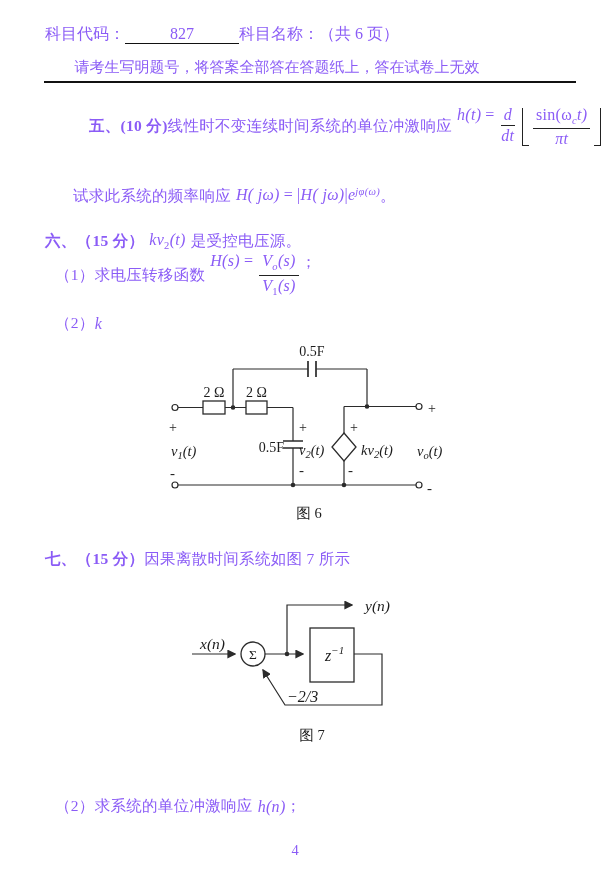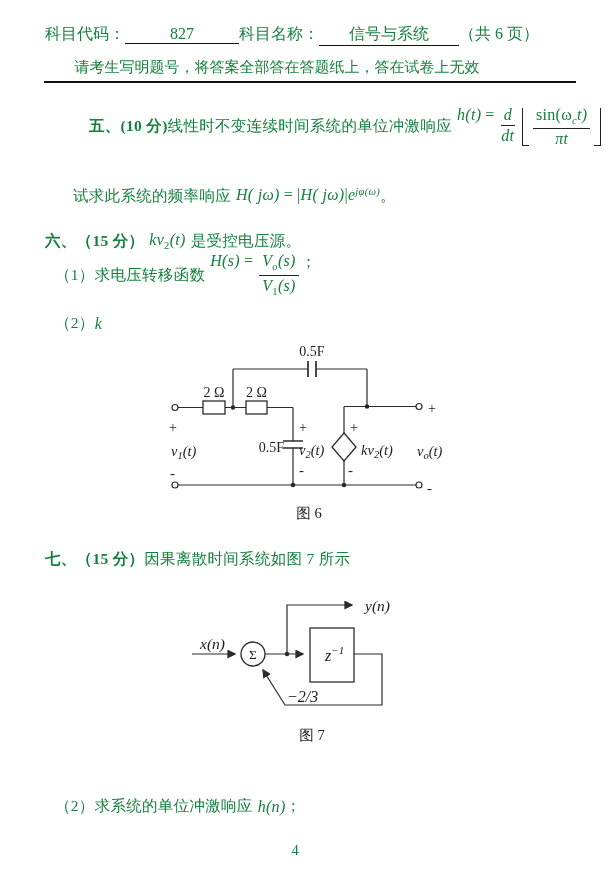--- a/index.html
+++ b/index.html
@@ -1,20 +1,20 @@
 <!DOCTYPE html>
 <html><head>
 <meta charset="utf-8">
 <style>
   html,body{margin:0;padding:0;background:#e9e9e9;}
   .page{
     position:relative; width:608px; height:890px; margin:0 auto;
     background:#ffffff; overflow:hidden;
     font-family:"Liberation Serif","DejaVu Serif",serif;
-    color:#15803d;
+    color:#8b5cf6;
   }
   .abs{position:absolute; white-space:nowrap;}
   .cn{font-size:15.5px; letter-spacing:0.3px;}
   .bold{font-weight:bold;}
   .row{display:flex; align-items:center;}
   
   .hline1{top:24px; left:45px; width:540px; font-size:16px; display:flex; align-items:baseline;}
   .uline{display:inline-block; text-align:center; border-bottom:1.4px solid #111; padding:0 8px;}
   .u-code{min-width:98px;}
   .u-name{min-width:124px;}
@@ -45,21 +45,20 @@
 </style>
 </head>
 <body>
 
 <div class="page">
 
   <div class="abs hline1">
     <span>科目代码：</span>
     <span class="uline u-code">827</span>
     <span>科目名称：</span>
-    <span class="uline u-name">信号与系统</span>
     <span>（共 6 页）</span>
   </div>
   <div class="abs notice">请考生写明题号，将答案全部答在答题纸上，答在试卷上无效</div>
   <div class="abs rule"></div>
 
   <div class="abs row cn" style="top:106px; left:45px;margin-left:44px;">
     <span class="bold">五、(10 分)</span>
     <span>线性时不变连续时间系统的单位冲激响应</span>
     <span class="mrow math gap-l">
       <span class="it">h(t)</span>

